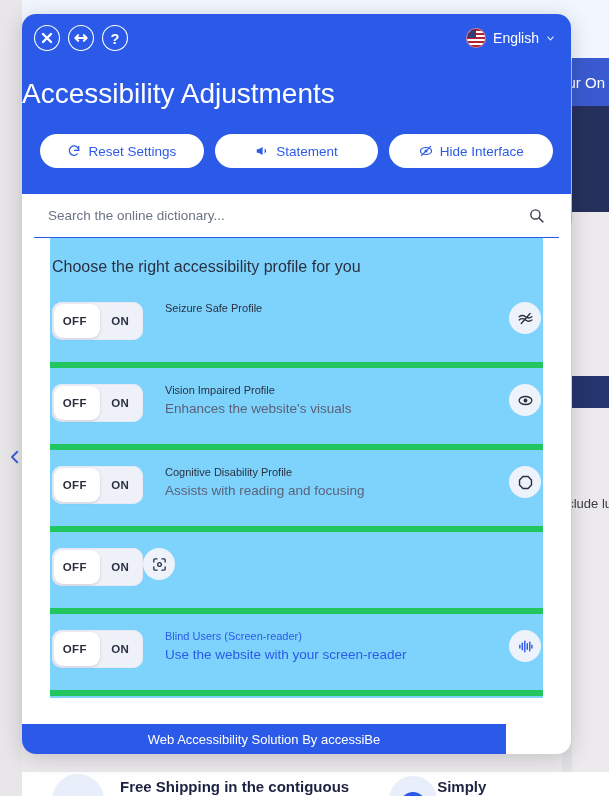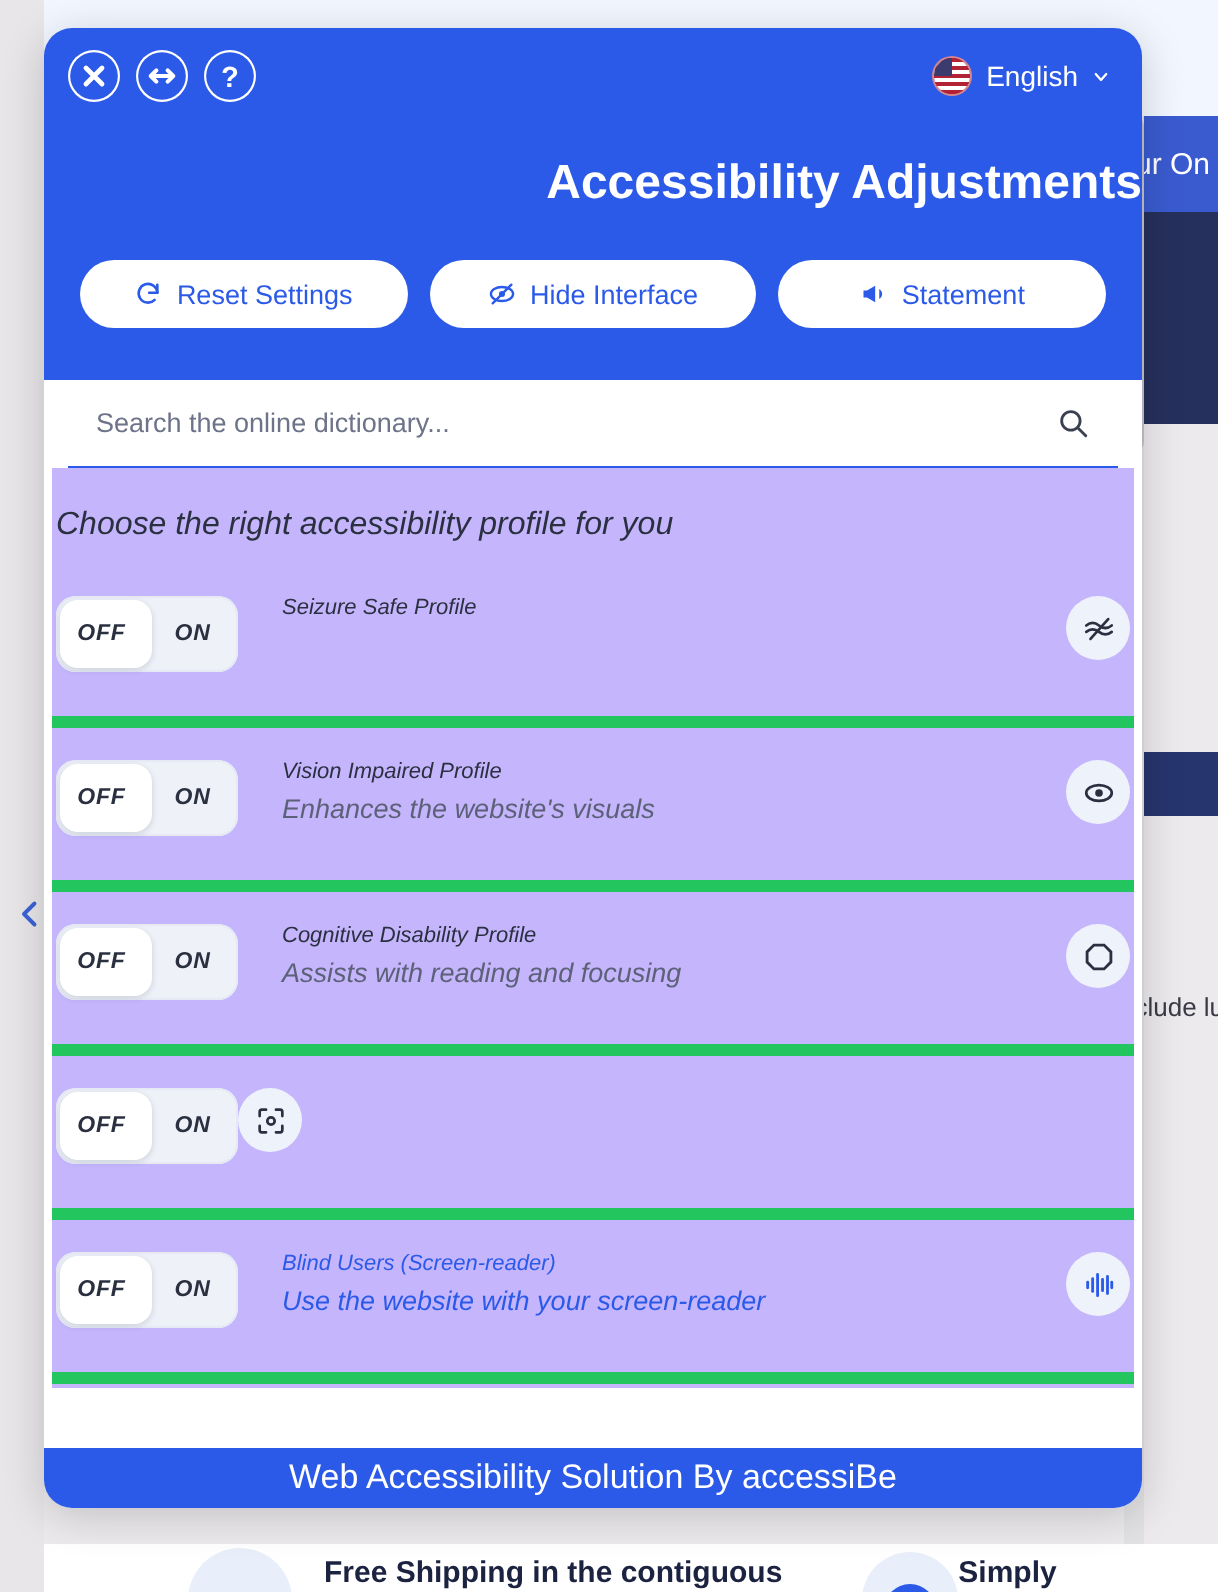--- a/index.html
+++ b/index.html
@@ -45,21 +45,20 @@
   }
   .bg-paragraph {
     position: absolute; left: 560px; top: 492px; width: 60px;
     font-size: 13px; color: #3a3a46; line-height: 24px;
     white-space: nowrap; overflow: hidden;
   }
   .bg-footer-strip {
     position: absolute; left: 22px; top: 772px; width: 587px; height: 24px;
     background: #ffffff; display: flex; align-items: flex-start;
     overflow: hidden;
-    padding-left: 42px;
   }
   .bg-foot-circle {
     width: 52px; height: 52px; border-radius: 50%;
     background: #e9eefb; margin-left: 30px; margin-top: 2px;
     position: relative; flex: none;
   }
   .bg-foot-circle::after {
     content: ""; position: absolute; left: 12px; top: 24px;
     width: 28px; height: 5px; background: #3a63d6; border-radius: 2px;
   }
@@ -122,22 +121,22 @@
     background: repeating-linear-gradient(
       to bottom, #b22234 0 2px, #ffffff 2px 4px);
   }
   .flag .canton {
     position: absolute; left: 0; top: 0; width: 9px; height: 9px;
     background: #3c3b6e;
   }
   .chev-d { width: 9px; height: 9px; }
 
   .widget-title {
-    text-align: right; color: #ffffff;
-    font-size: 24px; padding: 16px 0 4px; font-weight: bold;
+    text-align: left; color: #ffffff;
+    font-size: 28px; padding: 16px 0 4px;
   }
 
   .head-btns {
     display: flex; gap: 11px; padding: 20px 18px 26px;
   }
   .pill {
     flex: 1; height: 34px; border-radius: 17px;
     background: #ffffff; color: #2b5ae8;
     font-size: 13.5px;
     display: flex; align-items: center; justify-content: center;
@@ -156,22 +155,22 @@
   .search-input {
     flex: 1; border: none; outline: none;
     font-family: "Liberation Sans", sans-serif;
     font-size: 13.5px; color: #3b3f52; background: transparent;
   }
   .search-input::placeholder { color: #6d7388; }
   .search-icon { width: 17px; height: 17px; color: #3b3f52; flex: none; cursor: pointer; }
 
   
   .list-area {
-    background: #c4b5fd; margin: 0 4px;
-    height: 460px; overflow: hidden; position: relative; font-style: italic;
+    background: #7dd3fc; margin: 0 28px;
+    height: 460px; overflow: hidden; position: relative;
   }
   .list-title {
     font-size: 16px; color: #2b3041;
     padding: 20px 2px 10px 2px;
   }
   .prow {
     display: flex; align-items: flex-start;
     padding: 16px 2px; border-bottom: 6px solid #22c55e;
     min-height: 82px;
   }
@@ -204,22 +203,22 @@
   .prow-icon svg { width: 17px; height: 17px; }
 
   .link-div {
     display: flex; align-items: center; gap: 8px;
     padding: 2px 2px 0; color: #2b3041;
   }
 
   
   .widget-foot {
     position: absolute; left: 0; bottom: 0;
-    width: 549px; height: 30px; background: #2b5ae8;
-    color: #ffffff; font-size: 17px;
+    width: 484px; height: 30px; background: #2b5ae8;
+    color: #ffffff; font-size: 13px;
     display: flex; align-items: center; justify-content: center;
   }
 
   
   .scroll-track {
     position: absolute; left: 562px; top: 58px;
     width: 10px; height: 714px; background: #e2e2e4;
   }
   .scroll-thumb {
     position: absolute; left: 0; top: 0;
@@ -298,32 +297,32 @@
 
     <div class="head-btns">
       <div class="pill">
         <svg viewBox="0 0 24 24" fill="none" stroke="currentColor" stroke-width="2.2" stroke-linecap="round" stroke-linejoin="round">
             <path d="M20 11a8 8 0 1 0-2.3 6"></path>
             <polyline points="20 4 20 11 13 11"></polyline>
           </svg>
         <span>Reset Settings</span>
       </div>
       <div class="pill">
+        <svg viewBox="0 0 24 24" fill="currentColor">
+            <path d="M3 9v6h3l7 4V5L6 9H3zm13.5-1.2v8.4c1.5-1 2.5-2.6 2.5-4.2s-1-3.2-2.5-4.2z"></path>
+          </svg>
+        <span>Statement</span>
+      </div>
+      <div class="pill">
         <svg viewBox="0 0 24 24" fill="none" stroke="currentColor" stroke-width="2" stroke-linecap="round">
             <ellipse cx="12" cy="12" rx="9.5" ry="6"></ellipse>
             <circle cx="12" cy="12" r="2.6" fill="currentColor" stroke="none"></circle>
             <line x1="4" y1="20" x2="20" y2="4"></line>
           </svg>
         <span>Hide Interface</span>
-      </div>
-      <div class="pill">
-        <svg viewBox="0 0 24 24" fill="currentColor">
-            <path d="M3 9v6h3l7 4V5L6 9H3zm13.5-1.2v8.4c1.5-1 2.5-2.6 2.5-4.2s-1-3.2-2.5-4.2z"></path>
-          </svg>
-        <span>Statement</span>
       </div>
     </div>
   </div>
 
   <div class="search-wrap">
     <input class="search-input" type="text" placeholder="Search the online dictionary..." style="">
     <svg class="search-icon" viewBox="0 0 24 24" fill="none" stroke="currentColor" stroke-width="2" stroke-linecap="round">
         <circle cx="10.5" cy="10.5" r="6.5"></circle>
         <line x1="15.5" y1="15.5" x2="21" y2="21"></line>
       </svg>

